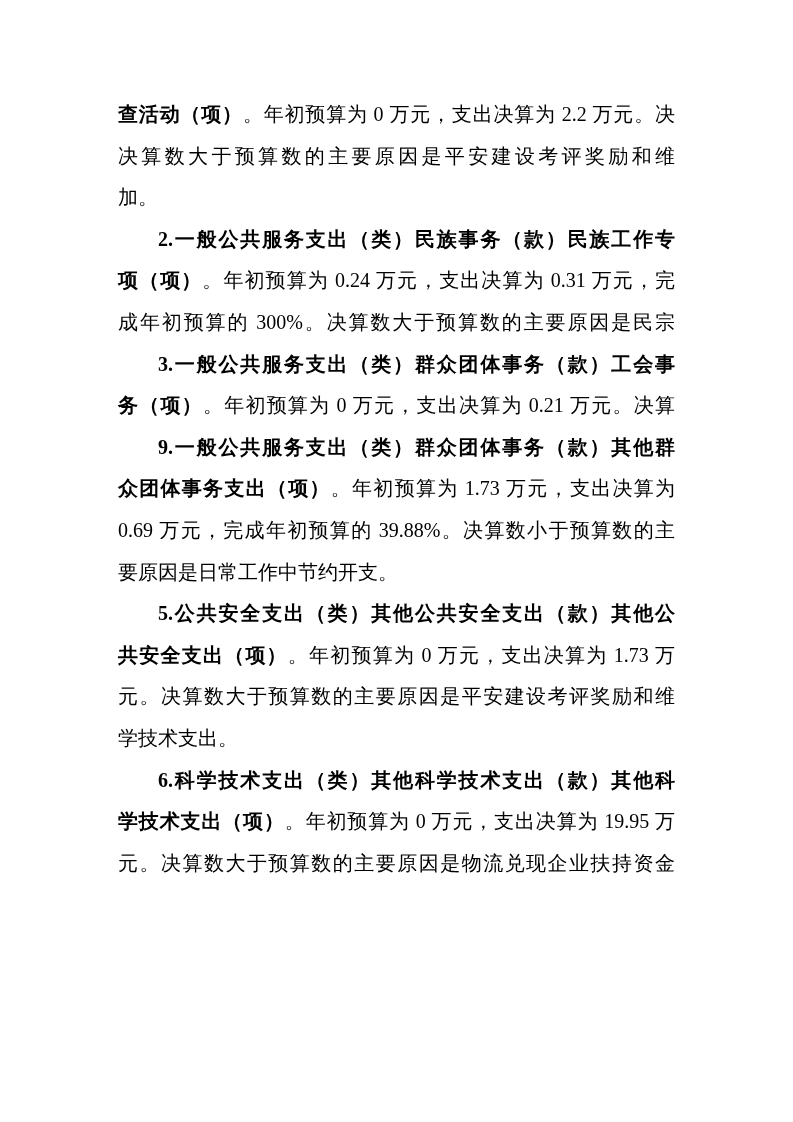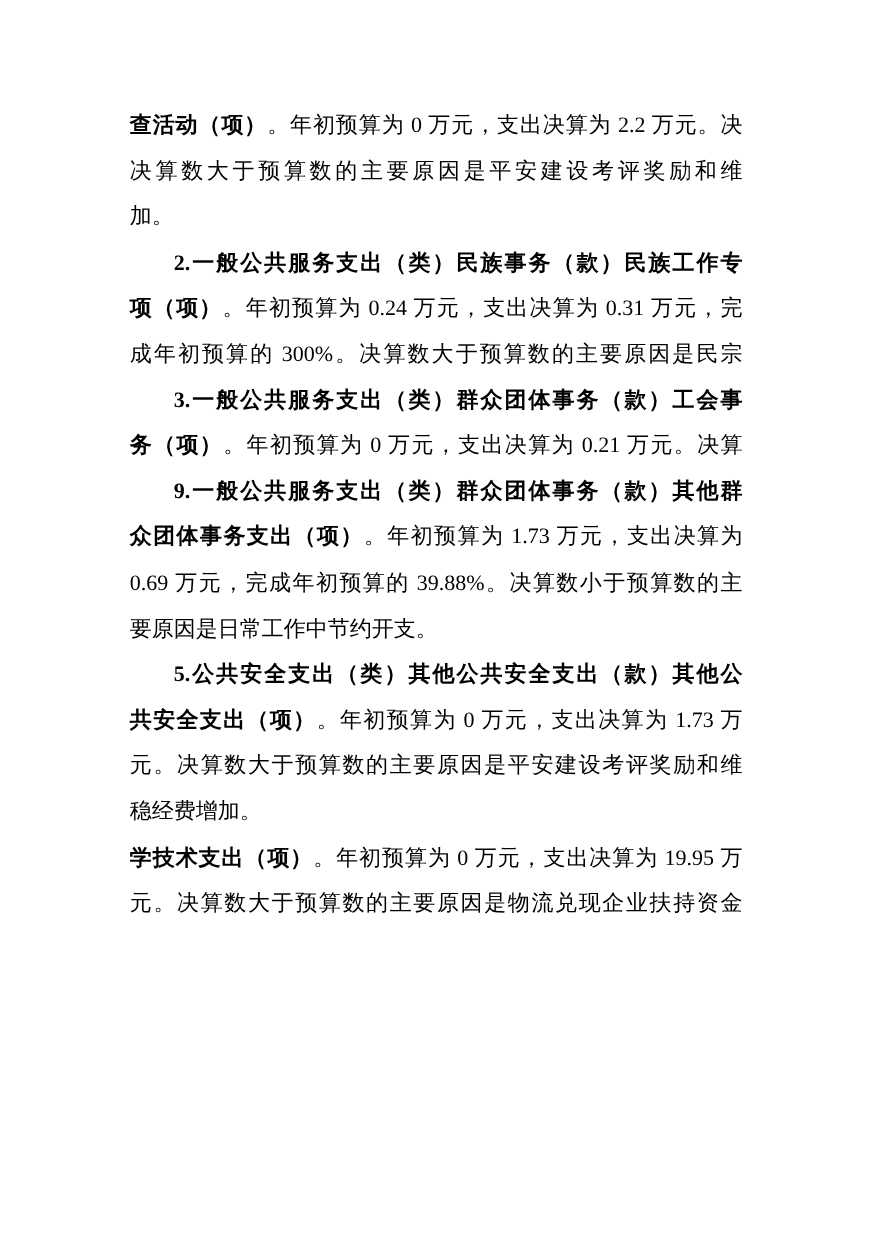--- a/index.html
+++ b/index.html
@@ -71,20 +71,21 @@
       <div class="para">
         <div class="line indent"><span class="run b">9.一般公共服务支出（类）群众团体事务（款）其他群</span></div>
         <div class="line"><span class="run b">众团体事务支出（项）</span><span class="run">。年初预算为 1.73 万元，支出决算为</span></div>
         <div class="line"><span class="run">0.69 万元，完成年初预算的 39.88%。决算数小于预算数的主</span></div>
         <div class="line end"><span class="run">要原因是日常工作中节约开支。</span></div>
       </div>
       <div class="para">
         <div class="line indent"><span class="run b">5.公共安全支出（类）其他公共安全支出（款）其他公</span></div>
         <div class="line"><span class="run b">共安全支出（项）</span><span class="run">。年初预算为 0 万元，支出决算为 1.73 万</span></div>
         <div class="line"><span class="run">元。决算数大于预算数的主要原因是平安建设考评奖励和维</span></div>
-        <div class="line end"><span class="run">稳经费增加。</span></div>
+        <div class="line end"><span class="run">学技术支出。</span></div>
       </div>
       <div class="para">
+        <div class="line indent"><span class="run b">6.科学技术支出（类）其他科学技术支出（款）其他科</span></div>
         <div class="line"><span class="run b">学技术支出（项）</span><span class="run">。年初预算为 0 万元，支出决算为 19.95 万</span></div>
         <div class="line"><span class="run">元。决算数大于预算数的主要原因是物流兑现企业扶持资金</span></div>
       </div>
     </div>
 </div>
 
 </body></html>

